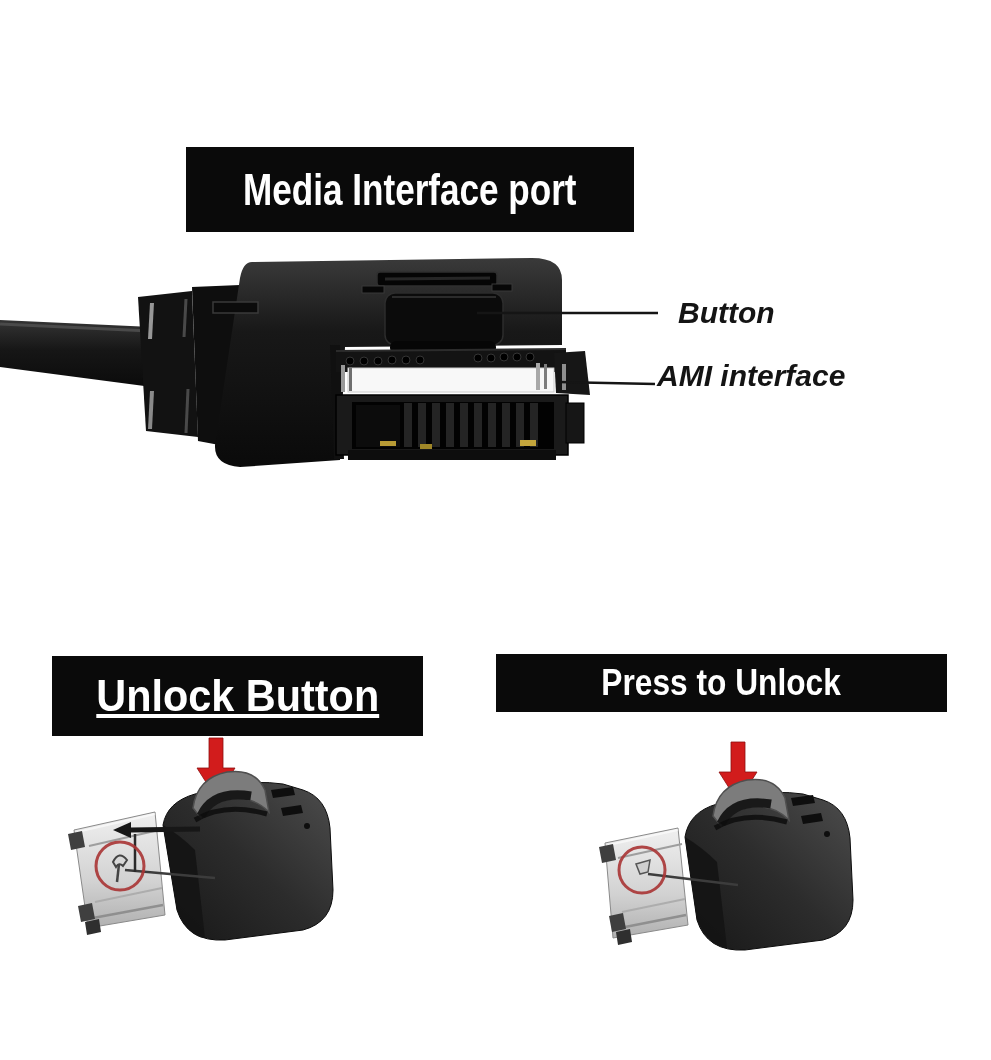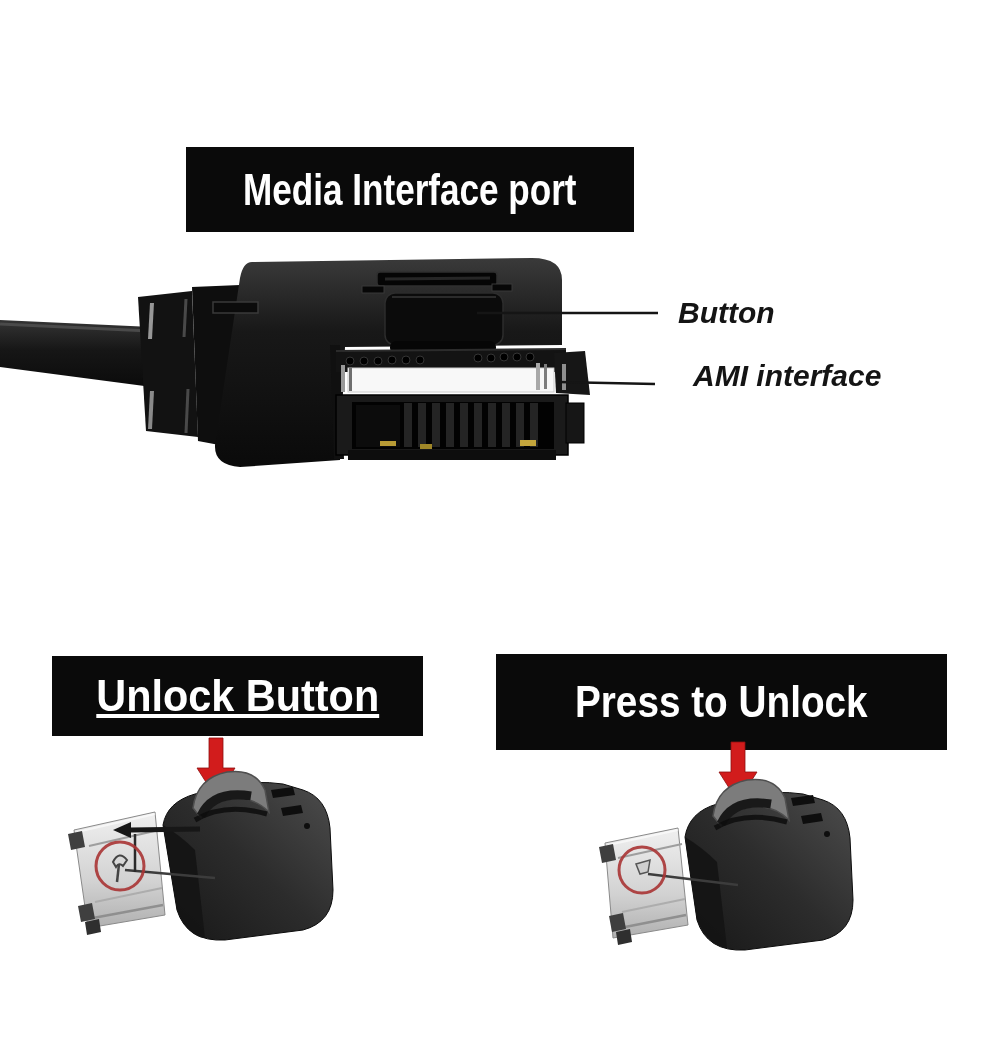--- a/index.html
+++ b/index.html
@@ -5,26 +5,26 @@
   html,body{margin:0;padding:0;background:#ffffff;}
   #stage{position:relative;width:991px;height:1060px;background:#ffffff;overflow:hidden;
          font-family:"Liberation Sans",sans-serif;}
   .label-box{position:absolute;background:#0a0a0a;color:#ffffff;display:flex;
              align-items:center;justify-content:center;font-weight:bold;}
   .label-box>span{display:inline-block;white-space:nowrap;}
   #label-top{left:186px;top:147px;width:448px;height:85px;font-size:45px;}
   #label-top>span{transform:scaleX(0.78);}
   #label-unlock{left:52px;top:656px;width:371px;height:80px;font-size:45px;text-decoration:underline;}
   #label-unlock>span{transform:scaleX(0.92);}
-  #label-press{left:496px;top:654px;width:451px;height:96px;font-size:44px;}
+  #label-press{left:496px;top:654px;width:451px;height:58px;font-size:36px;}
   #label-press>span{transform:scaleX(0.88);}
   .callout-label{position:absolute;font-style:italic;font-weight:bold;color:#141414;
                  font-size:30px;line-height:32px;white-space:nowrap;}
   #callout-button{left:678px;top:297px;}
-  #callout-ami{left:693px;top:360px;}
+  #callout-ami{left:657px;top:360px;}
   .abs{position:absolute;}
 </style>
 </head>
 <body>
 
 <div id="stage">
 
   <div class="label-box" id="label-top">
     <span>Media Interface port</span>
   </div>

